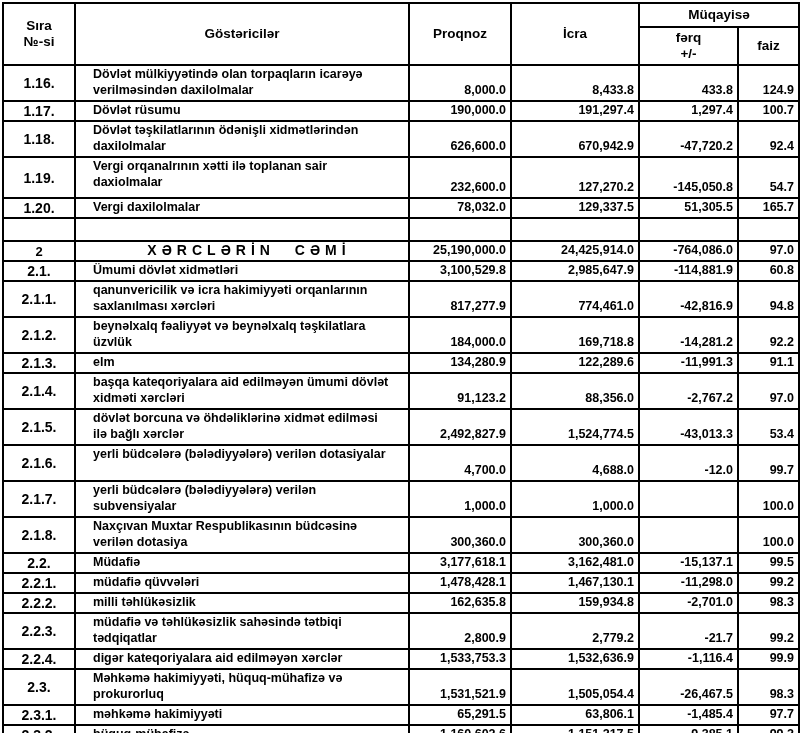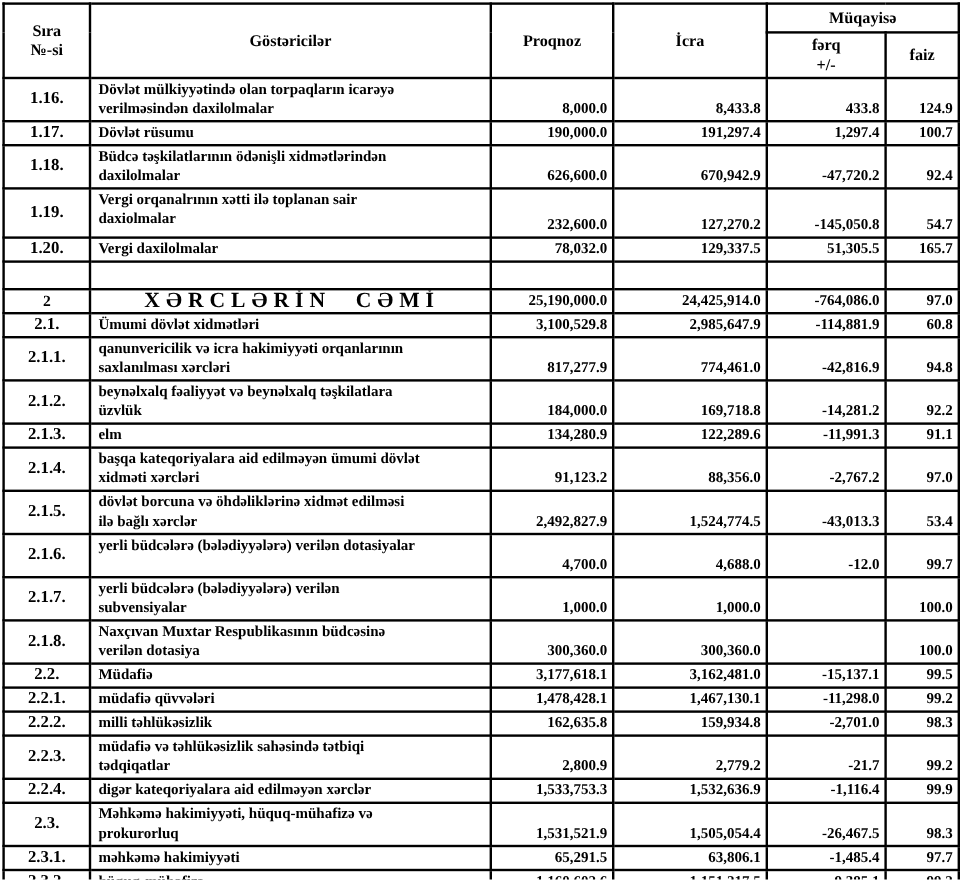--- a/index.html
+++ b/index.html
@@ -12,21 +12,20 @@
     height: 733px;
     overflow: hidden;
     font-family: "Liberation Sans", sans-serif;
     font-weight: 700;
     color: #000;
   }
   .page {
     position: relative;
     width: 716px;
     height: 733px;
-    font-family: Liberation Serif, serif;
   }
   table.budget {
     position: absolute;
     left: 2px;
     top: 2px;
     width: 796px;
     border-collapse: collapse;
     table-layout: fixed;
   }
   table.budget th,
@@ -50,21 +49,21 @@
     text-align: center;
     vertical-align: middle;
     font-size: 14px;
     padding: 1px 1px;
   }
   td.label {
     text-align: left;
     vertical-align: top;
     font-size: 12.5px;
     line-height: 15.5px;
-    padding: 1px 3px 1px 6px;
+    padding: 1px 3px 1px 17px;
     white-space: pre-line;
   }
   td.num {
     text-align: right;
     vertical-align: bottom;
     font-size: 12.5px;
     line-height: 15px;
     padding: 1px 4px 2px 1px;
     white-space: nowrap;
   }
@@ -73,21 +72,21 @@
   tr.tall td   { height: 31px; }
   tr.taller td { height: 36px; }
   tr.spacer td { height: 18px; }
   tr.total td  { height: 15px; }
 
   tr.total td.label {
     text-align: center;
     vertical-align: middle;
     letter-spacing: 5px;
     word-spacing: 11px;
-    font-size: 18px;
+    font-size: 14px;
   }
   tr.total td.no { font-size: 13px; }
 </style>
 </head>
 <body>
 
 <div class="page">
   <table class="budget">
     <colgroup>
       <col style="width:72px">
@@ -125,21 +124,21 @@
         <tr class="short">
           <td class="no">1.17.</td>
           <td class="label">Dövlət rüsumu</td>
           <td class="num">190,000.0</td>
           <td class="num">191,297.4</td>
           <td class="num">1,297.4</td>
           <td class="num">100.7</td>
         </tr>
         <tr class="tall">
           <td class="no">1.18.</td>
-          <td class="label">Büdcə təşkilatlarının ödənişli xidmətlərindən
+          <td class="label">Dövlət təşkilatlarının ödənişli xidmətlərindən
 daxilolmalar</td>
           <td class="num">626,600.0</td>
           <td class="num">670,942.9</td>
           <td class="num">-47,720.2</td>
           <td class="num">92.4</td>
         </tr>
         <tr class="taller">
           <td class="no">1.19.</td>
           <td class="label">Vergi orqanalrının xətti ilə toplanan sair
 daxiolmalar</td>

